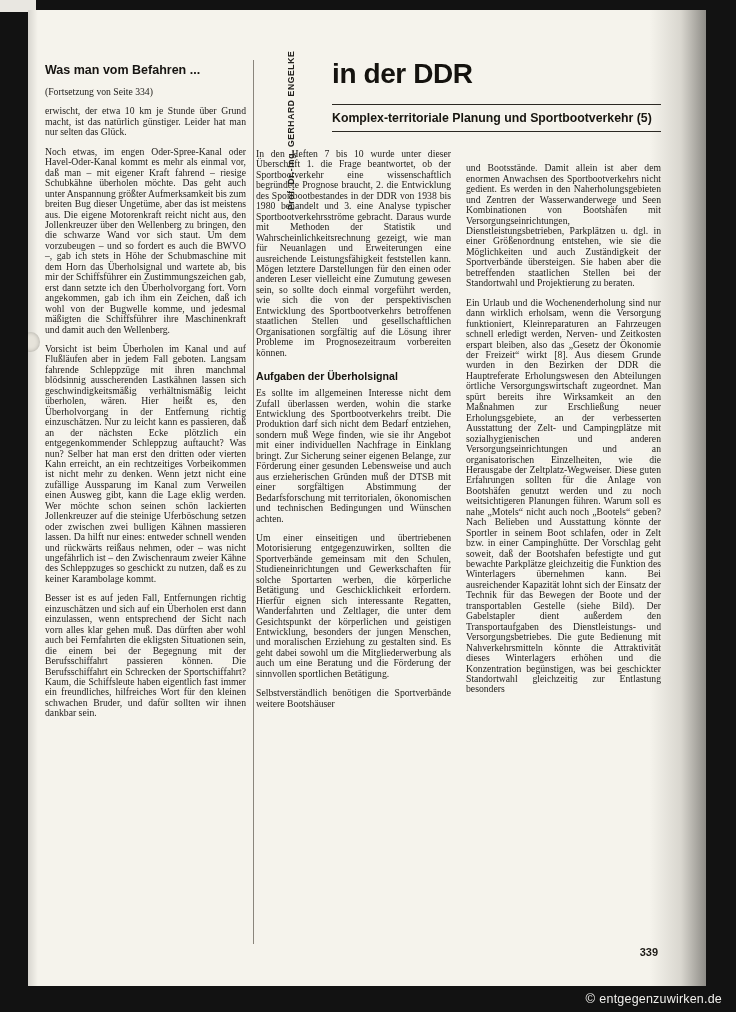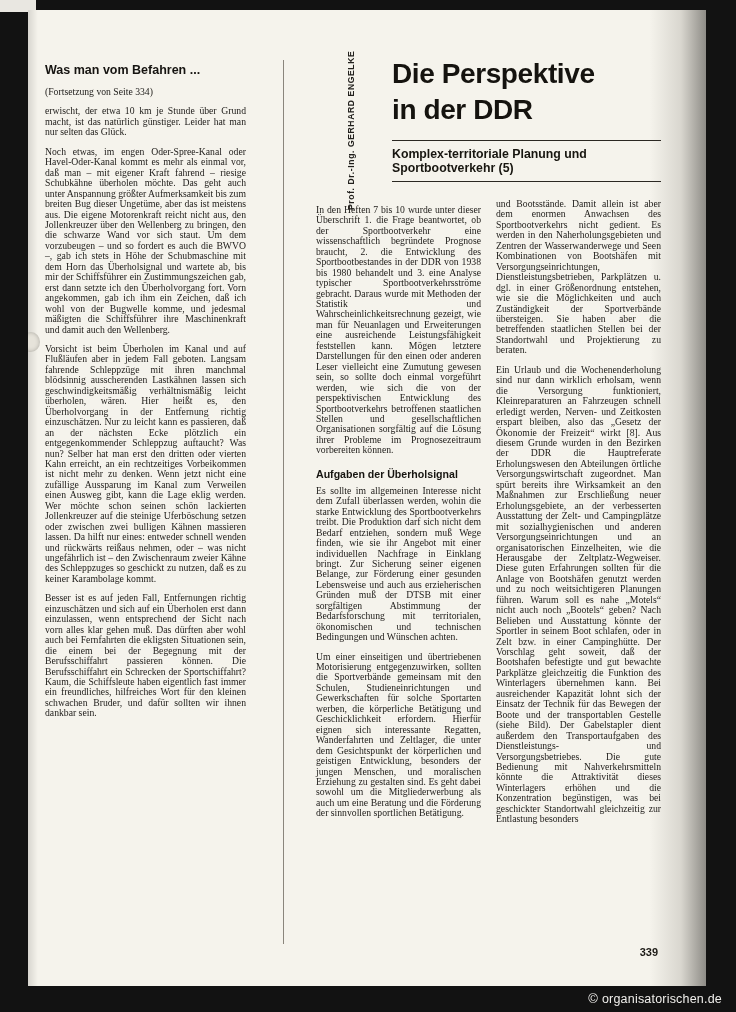--- a/index.html
+++ b/index.html
@@ -26,21 +26,21 @@
     content:'';position:absolute;top:0;left:0;width:10px;height:100%;
     background:linear-gradient(to right, rgba(0,0,0,0.12), rgba(0,0,0,0));
     pointer-events:none;
   }
   .punch{
     position:absolute;left:-6px;top:322px;width:18px;height:20px;border-radius:50%;
     background:#e6e3da;box-shadow:0 0 4px rgba(0,0,0,0.25) inset;
   }
   .layout{
     position:absolute;left:17px;top:50px;width:616px;height:886px;
-    display:flex;align-items:stretch;gap:30px;
+    display:flex;align-items:stretch;
   }
   
   .col-left{
     width:201px;flex:0 0 201px;
     font-size:9.7px;line-height:10.45px;color:#23211e;
     text-align:justify;hyphens:auto;
   }
   .col-left h2{
     font-family:"Liberation Sans", sans-serif;
     font-size:12.5px;line-height:14px;font-weight:bold;color:#161411;
@@ -121,43 +121,43 @@
         <p>Besser ist es auf jeden Fall, Entfernungen richtig einzuschätzen und sich auf ein Überholen erst dann einzulassen, wenn entsprechend der Sicht nach vorn alles klar gehen muß. Das dürften aber wohl auch bei Fernfahrten die ekligsten Situationen sein, die einem bei der Begegnung mit der Berufsschiffahrt passieren können. Die Berufsschiffahrt ein Schrecken der Sportschiffahrt? Kaum, die Schiffsleute haben eigentlich fast immer ein freundliches, hilfreiches Wort für den kleinen schwachen Bruder, und dafür sollten wir ihnen dankbar sein.</p>
       </aside>
 
       <div class="vrule"></div>
 
       <section class="main">
         <div class="author-vertical">Prof. Dr.-Ing. GERHARD ENGELKE</div>
 
         <div class="head">
           <h1>
-            <span>Die Perspektive</span>
             <span>in der DDR</span>
           </h1>
           <div class="subtitle-bar">
             <span>Komplex-territoriale Planung und Sportbootverkehr (5)</span>
           </div>
         </div>
 
         <div class="cols">
           <div class="bodycol">
             <p>In den Heften 7 bis 10 wurde unter dieser Überschrift 1. die Frage beantwortet, ob der Sportbootverkehr eine wissenschaftlich begründete Prognose braucht, 2. die Entwicklung des Sportbootbestandes in der DDR von 1938 bis 1980 behandelt und 3. eine Analyse typischer Sportbootverkehrsströme gebracht. Daraus wurde mit Methoden der Statistik und Wahrscheinlichkeitsrechnung gezeigt, wie man für Neuanlagen und Erweiterungen eine ausreichende Leistungsfähigkeit feststellen kann. Mögen letztere Darstellungen für den einen oder anderen Leser vielleicht eine Zumutung gewesen sein, so sollte doch einmal vorgeführt werden, wie sich die von der perspektivischen Entwicklung des Sportbootverkehrs betroffenen staatlichen Stellen und gesellschaftlichen Organisationen sorgfältig auf die Lösung ihrer Probleme im Prognosezeitraum vorbereiten können.</p>
             <h3>Aufgaben der Überholsignal</h3>
             <p>Es sollte im allgemeinen Interesse nicht dem Zufall überlassen werden, wohin die starke Entwicklung des Sportbootverkehrs treibt. Die Produktion darf sich nicht dem Bedarf entziehen, sondern muß Wege finden, wie sie ihr Angebot mit einer individuellen Nachfrage in Einklang bringt. Zur Sicherung seiner eigenen Belange, zur Förderung einer gesunden Lebensweise und auch aus erzieherischen Gründen muß der DTSB mit einer sorgfältigen Abstimmung der Bedarfsforschung mit territorialen, ökonomischen und technischen Bedingungen und Wünschen achten.</p>
             <p>Um einer einseitigen und übertriebenen Motorisierung entgegenzuwirken, sollten die Sportverbände gemeinsam mit den Schulen, Studieneinrichtungen und Gewerkschaften für solche Sportarten werben, die körperliche Betätigung und Geschicklichkeit erfordern. Hierfür eignen sich interessante Regatten, Wanderfahrten und Zeltlager, die unter dem Gesichtspunkt der körperlichen und geistigen Entwicklung, besonders der jungen Menschen, und moralischen Erziehung zu gestalten sind. Es geht dabei sowohl um die Mitgliederwerbung als auch um eine Beratung und die Förderung der sinnvollen sportlichen Betätigung.</p>
+            <p>Selbstverständlich benötigen die Sportverbände weitere Bootshäuser</p>
           </div>
           <div class="bodycol">
             <p>und Bootsstände. Damit allein ist aber dem enormen Anwachsen des Sportbootverkehrs nicht gedient. Es werden in den Naherholungsgebieten und Zentren der Wasserwanderwege und Seen Kombinationen von Bootshäfen mit Versorgungseinrichtungen, Dienstleistungsbetrieben, Parkplätzen u. dgl. in einer Größenordnung entstehen, wie sie die Möglichkeiten und auch Zuständigkeit der Sportverbände übersteigen. Sie haben aber die betreffenden staatlichen Stellen bei der Standortwahl und Projektierung zu beraten.</p>
             <p>Ein Urlaub und die Wochenenderholung sind nur dann wirklich erholsam, wenn die Versorgung funktioniert, Kleinreparaturen an Fahrzeugen schnell erledigt werden, Nerven- und Zeitkosten erspart bleiben, also das „Gesetz der Ökonomie der Freizeit“ wirkt [8]. Aus diesem Grunde wurden in den Bezirken der DDR die Hauptreferate Erholungswesen den Abteilungen örtliche Versorgungswirtschaft zugeordnet. Man spürt bereits ihre Wirksamkeit an den Maßnahmen zur Erschließung neuer Erholungsgebiete, an der verbesserten Ausstattung der Zelt- und Campingplätze mit sozialhygienischen und anderen Versorgungseinrichtungen und an organisatorischen Einzelheiten, wie die Herausgabe der Zeltplatz-Wegweiser. Diese guten Erfahrungen sollten für die Anlage von Bootshäfen genutzt werden und zu noch weitsichtigeren Planungen führen. Warum soll es nahe „Motels“ nicht auch noch „Bootels“ geben? Nach Belieben und Ausstattung könnte der Sportler in seinem Boot schlafen, oder in Zelt bzw. in einer Campinghütte. Der Vorschlag geht soweit, daß der Bootshafen befestigte und gut bewachte Parkplätze gleichzeitig die Funktion des Winterlagers übernehmen kann. Bei ausreichender Kapazität lohnt sich der Einsatz der Technik für das Bewegen der Boote und der transportablen Gestelle (siehe Bild). Der Gabelstapler dient außerdem den Transportaufgaben des Dienstleistungs- und Versorgungsbetriebes. Die gute Bedienung mit Nahverkehrsmitteln könnte die Attraktivität dieses Winterlagers erhöhen und die Konzentration begünstigen, was bei geschickter Standortwahl gleichzeitig zur Entlastung besonders</p>
           </div>
         </div>
       </section>
     </div>
 
     <div class="pagenum">339</div>
   </div>
 
   <div class="watermark">
     <span class="c-icon">©</span>
-    <span>organisatorischen.de</span>
+    <span>entgegenzuwirken.de</span>
   </div>
 </div>
 
 </body></html>

